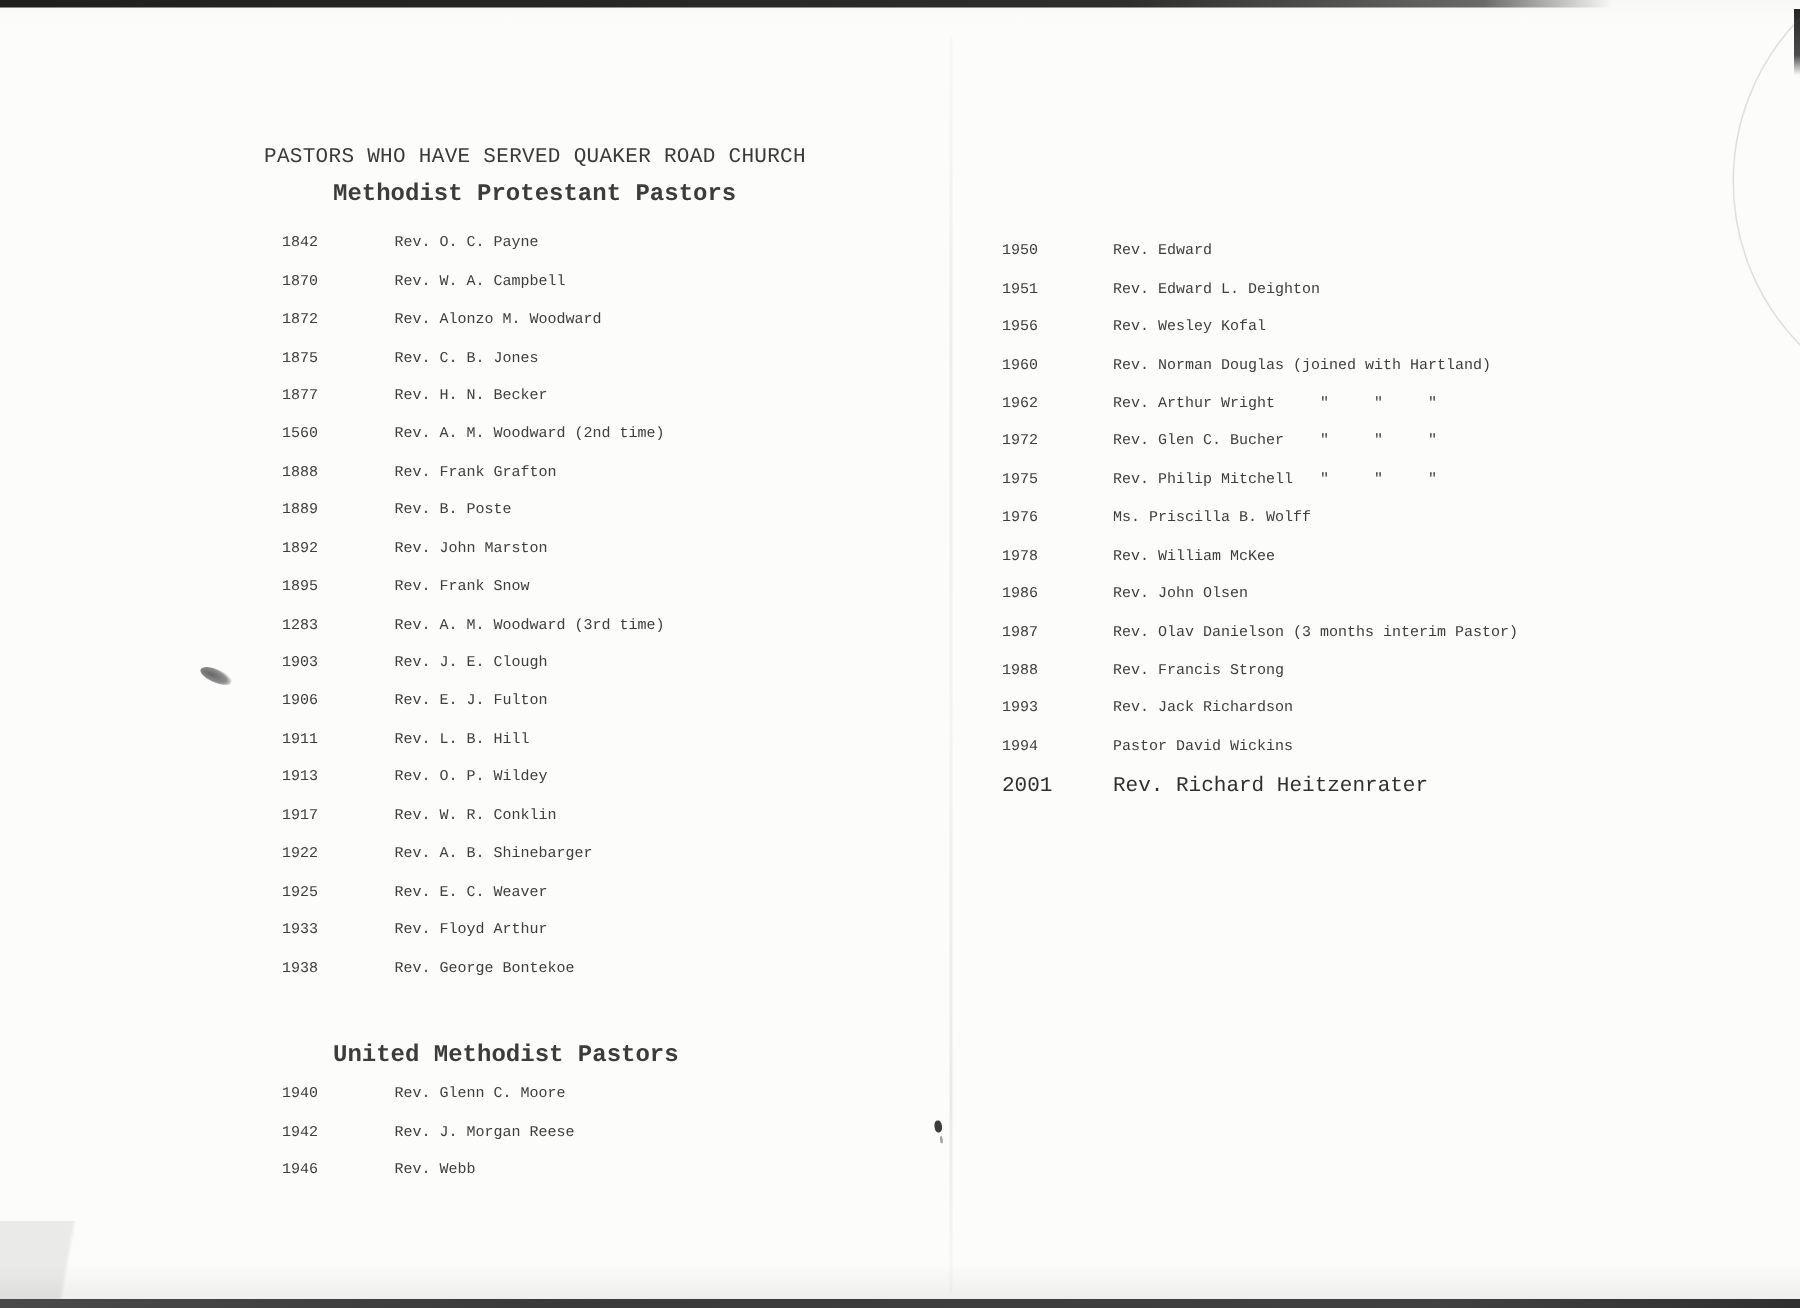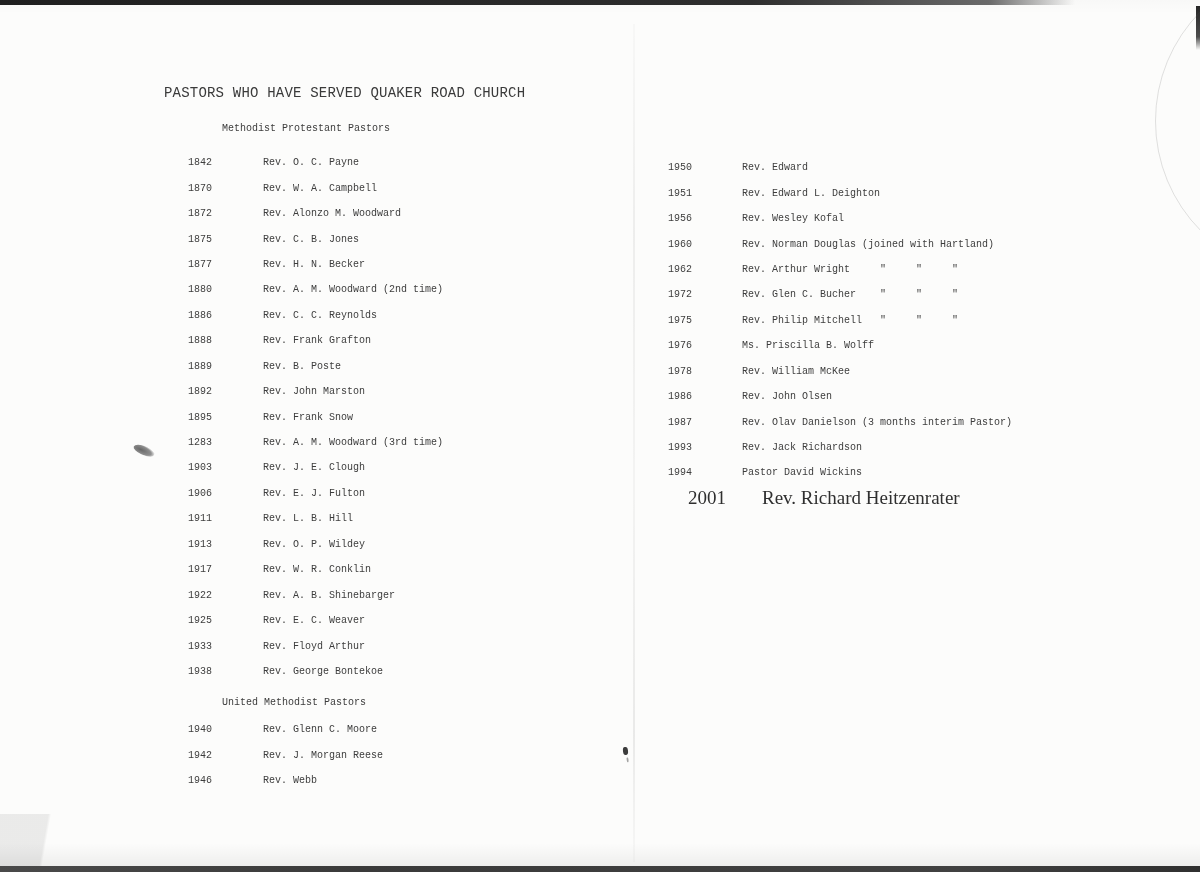--- a/index.html
+++ b/index.html
@@ -58,47 +58,47 @@
   }
   .ink-mark {
     position: absolute; left: 623px; top: 747px; width: 5px; height: 8px;
     background: #3c3c3c; border-radius: 45%;
     transform: rotate(-7deg);
     box-shadow: 1px 9px 0 -1.6px rgba(90,90,90,0.55);
   }
   
   .doc-title {
     position: absolute; left: 164px; top: 85px;
-    margin: 0; font-size: 14px; font-weight: normal;
+    margin: 12px; font-size: 14px; font-weight: normal;
     letter-spacing: 0.2px; color: #3a3a3a;
     white-space: pre;
   }
   .section-head {
     position: absolute; margin: 0;
-    font-size: 10px; font-weight: normal; color: #3c3c3c;
+    font-size: 16px; font-weight: bold; color: #3c3c3c;
     line-height: 22px; white-space: pre;
   }
   .sh1 { left: 222px; top: 118px; }
   .sh2 { left: 222px; top: 692px; }
   .list { position: absolute; }
   .list1 { left: 188px; top: 150px; width: 420px; }
   .list2 { left: 188px; top: 717px; width: 420px; }
   .list3 { left: 668px; top: 155px; width: 500px; }
   .row {
     display: flex; align-items: center;
     height: 25.45px; font-size: 10px; color: #3d3d3d;
   }
   .row .year {
     flex: 0 0 auto; width: 75px; white-space: pre;
   }
   .list3 .row .year { width: 74px; }
   .row .name { white-space: pre; }
   .row.serif {
-    font-family: Liberation Serif, serif;
-    font-size: 19px; color: #2f2f2f; margin-left: 20px;
+    font-family: Liberation Mono, monospace;
+    font-size: 14px; color: #2f2f2f;
   }
 </style>
 </head>
 <body>
 
 <div class="scan">
 
   <div class="top-bar"></div>
   <div class="bottom-smear"></div>
   <div class="bottom-bar"></div>
@@ -132,28 +132,24 @@
     <span class="year">1875</span>
     <span class="name">Rev. C. B. Jones</span>
   </div>
 
   <div class="row">
     <span class="year">1877</span>
     <span class="name">Rev. H. N. Becker</span>
   </div>
 
   <div class="row">
-    <span class="year">1880</span>
+    <span class="year">1560</span>
     <span class="name">Rev. A. M. Woodward (2nd time)</span>
   </div>
 
-  <div class="row">
-    <span class="year">1886</span>
-    <span class="name">Rev. C. C. Reynolds</span>
-  </div>
 
   <div class="row">
     <span class="year">1888</span>
     <span class="name">Rev. Frank Grafton</span>
   </div>
 
   <div class="row">
     <span class="year">1889</span>
     <span class="name">Rev. B. Poste</span>
   </div>
@@ -288,20 +284,24 @@
   <div class="row">
     <span class="year">1986</span>
     <span class="name">Rev. John Olsen</span>
   </div>
 
   <div class="row">
     <span class="year">1987</span>
     <span class="name">Rev. Olav Danielson (3 months interim Pastor)</span>
   </div>
 
+  <div class="row">
+    <span class="year">1988</span>
+    <span class="name">Rev. Francis Strong</span>
+  </div>
 
   <div class="row">
     <span class="year">1993</span>
     <span class="name">Rev. Jack Richardson</span>
   </div>
 
   <div class="row">
     <span class="year">1994</span>
     <span class="name">Pastor David Wickins</span>
   </div>

